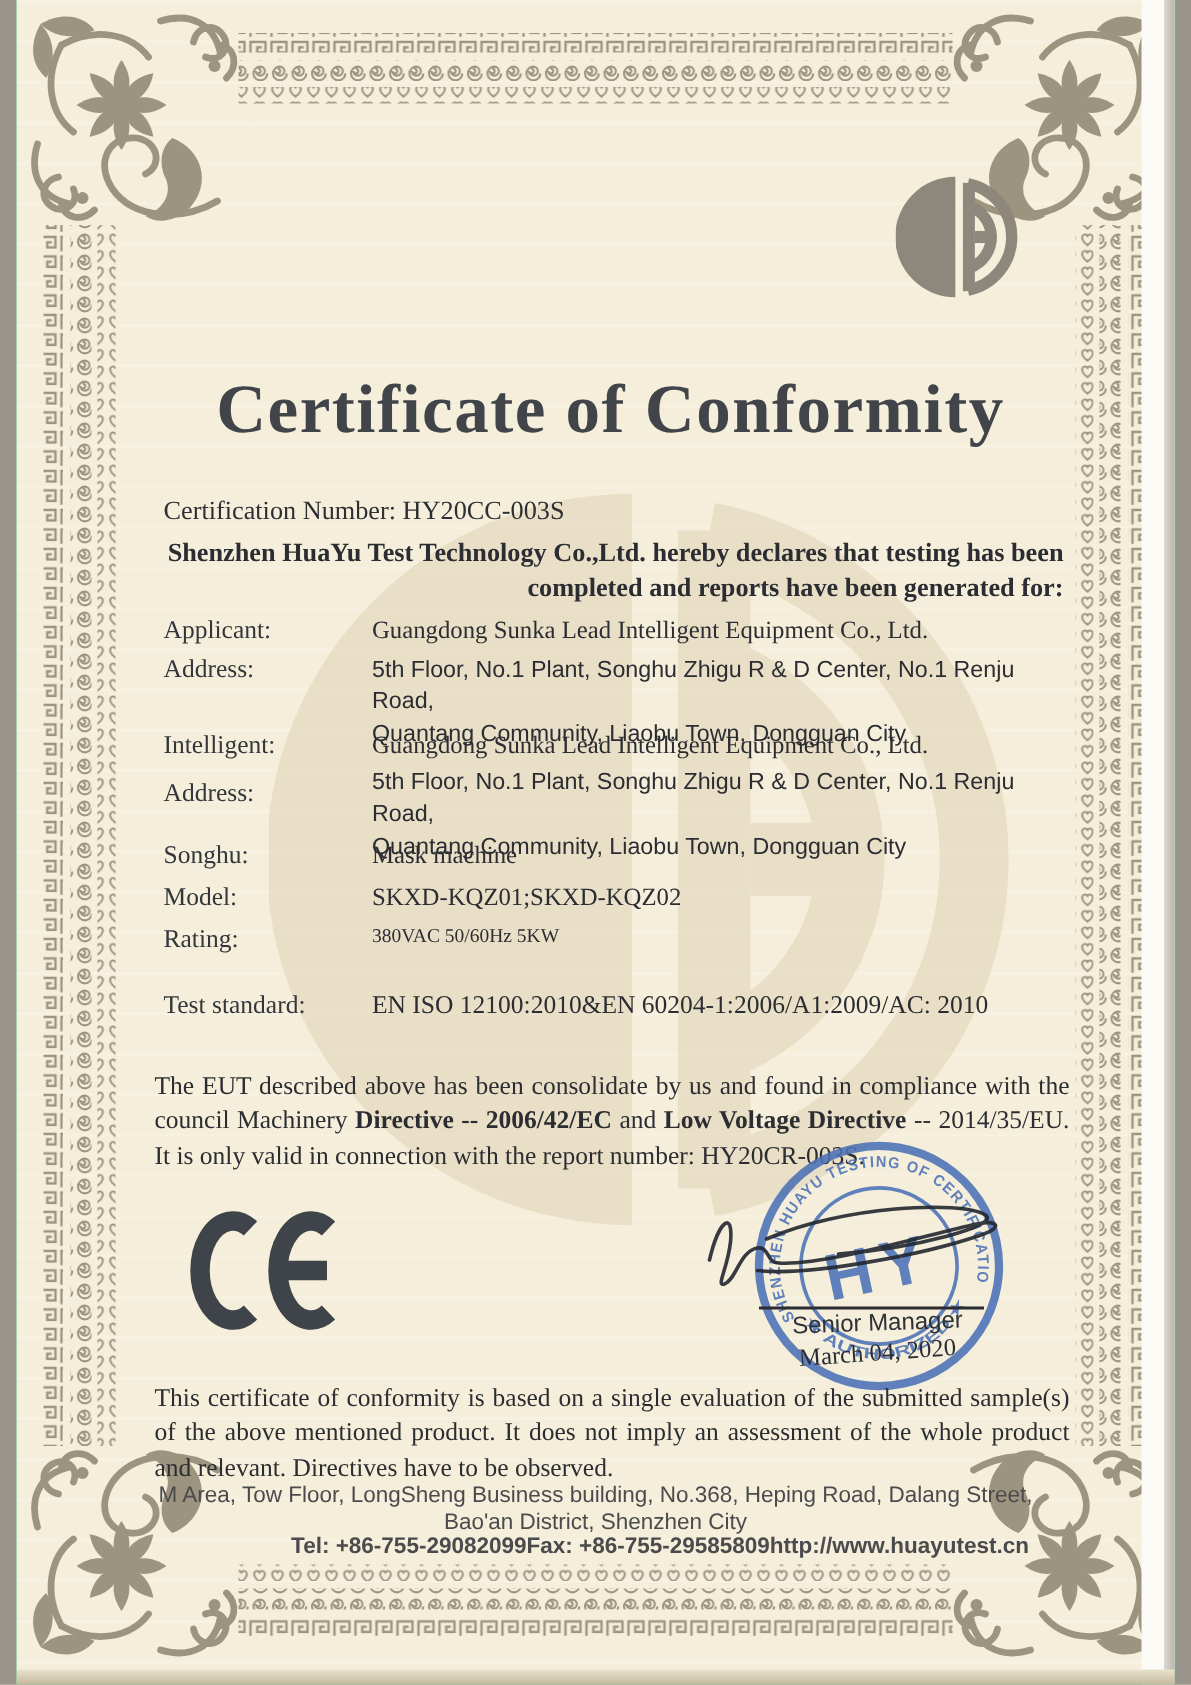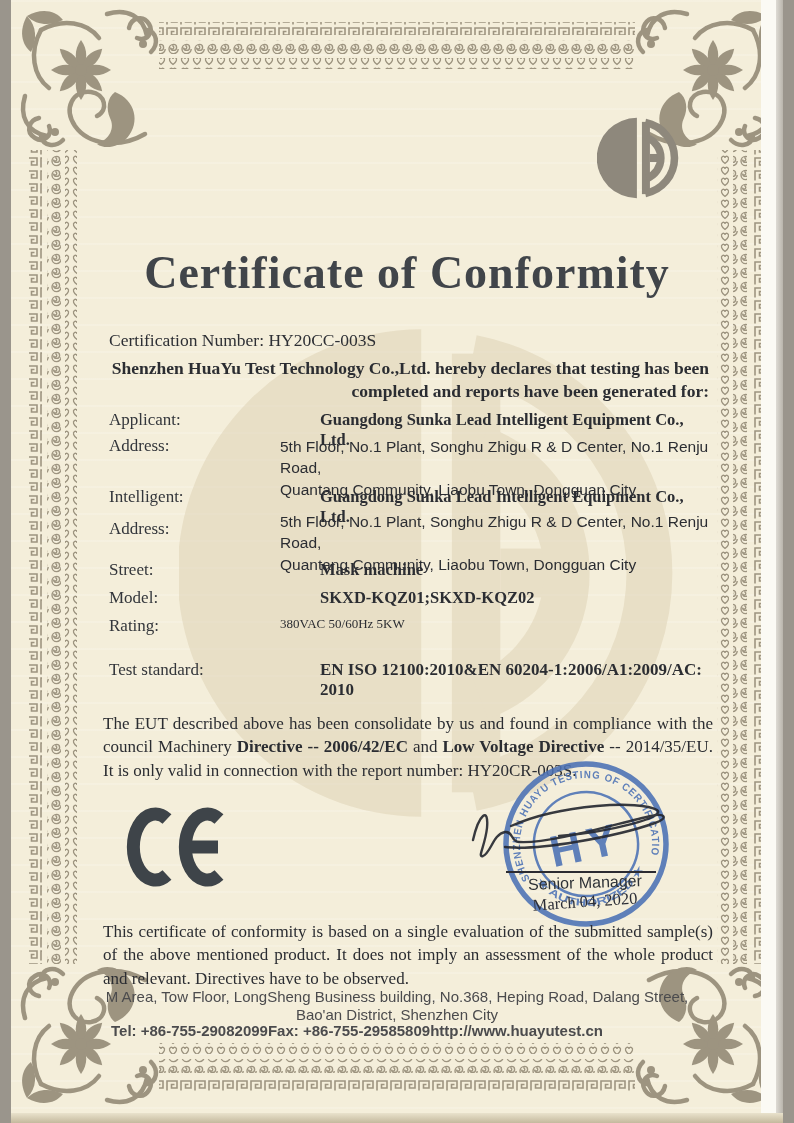--- a/index.html
+++ b/index.html
@@ -14,37 +14,37 @@
   svg{display:block}
   .border-svg{position:absolute;left:0;top:0;color:#9d9480;}
   .logo-small{position:absolute;left:586px;top:116px;color:#8e887c;}
   .watermark{position:absolute;left:168px;top:318px;color:#ded2b5;opacity:.52;}
 
   .title{position:absolute;left:86px;top:246px;width:620px;text-align:center;
          font-size:46px;font-weight:bold;color:#41454a;letter-spacing:1px;}
   .certline{position:absolute;left:98px;top:330px;font-size:17.5px;color:#2d2f34;}
   .decl{position:absolute;left:98px;top:357px;width:600px;font-size:17.5px;font-weight:bold;
         color:#2b2d32;line-height:1.3;text-align:right;}
-  .row{position:absolute;left:98px;width:606px;display:flex;gap:32px;}
+  .row{position:absolute;left:98px;width:606px;display:flex;}
   .row .lab{width:139px;flex:0 0 139px;font-size:17px;color:#33363b;}
   .row .val{flex:1;color:#2b2d32;}
-  .v-bold{font-size:16.5px;font-weight:bold;margin-left:40px;}
+  .v-bold{font-size:16.5px;font-weight:normal;}
   .v-sans{font-family:"Liberation Sans",sans-serif;font-size:15.5px;color:#42474c;line-height:1.38;}
   .v-serif{font-size:13px;}
   .para{position:absolute;left:92px;width:610px;font-size:17px;color:#2b2d32;line-height:1.38;text-align:justify;}
   .ce{position:absolute;left:112px;top:806px;color:#3e4449;}
   .stampwrap{position:absolute;left:440px;top:748px;}
   .stamp-blue{color:#4b71b5;}
   .signer{position:absolute;left:492px;top:874px;width:164px;text-align:center;
           font-family:"Liberation Sans",sans-serif;font-size:16px;color:#2e3237;transform:rotate(-2deg);}
   .stampdate{position:absolute;left:492px;top:892px;width:164px;text-align:center;
           font-size:16.5px;color:#2b2d36;transform:rotate(-4deg);}
   .footer{position:absolute;left:86px;width:600px;text-align:center;
           font-family:"Liberation Sans",sans-serif;font-weight:normal;font-size:15px;color:#4b4b4d;}
-  .footer3{position:absolute;left:100px;top:1022px;width:575px;display:flex;justify-content:flex-start;
+  .footer3{position:absolute;left:100px;top:1022px;width:575px;display:flex;justify-content:flex-end;
           font-family:"Liberation Sans",sans-serif;font-weight:bold;font-size:15px;color:#4b4b4d;}
 </style>
 </head>
 <body>
 
 <div class="stage">
   <div class="paper"></div>
 
   <svg class="border-svg" width="772" height="1114" viewBox="0 0 772 1114" aria-hidden="true">
     <defs>
@@ -155,21 +155,21 @@
     <div class="val v-bold">Guangdong Sunka Lead Intelligent Equipment Co., Ltd.</div>
   </div>
   <div class="row" style="top:511px">
     <div class="lab" style="padding-top:8px">Address:</div>
     <div class="val v-sans">
       <div>5th Floor, No.1 Plant, Songhu Zhigu R &amp; D Center, No.1 Renju Road,</div>
       <div>Quantang Community, Liaobu Town, Dongguan City</div>
     </div>
   </div>
   <div class="row" style="top:560px">
-    <div class="lab">Street:</div>
+    <div class="lab">Songhu:</div>
     <div class="val v-bold">Mask machine</div>
   </div>
   <div class="row" style="top:588px">
     <div class="lab">Model:</div>
     <div class="val v-bold">SKXD-KQZ01;SKXD-KQZ02</div>
   </div>
   <div class="row" style="top:616px">
     <div class="lab">Rating:</div>
     <div class="val v-serif">380VAC 50/60Hz 5KW</div>
   </div>

